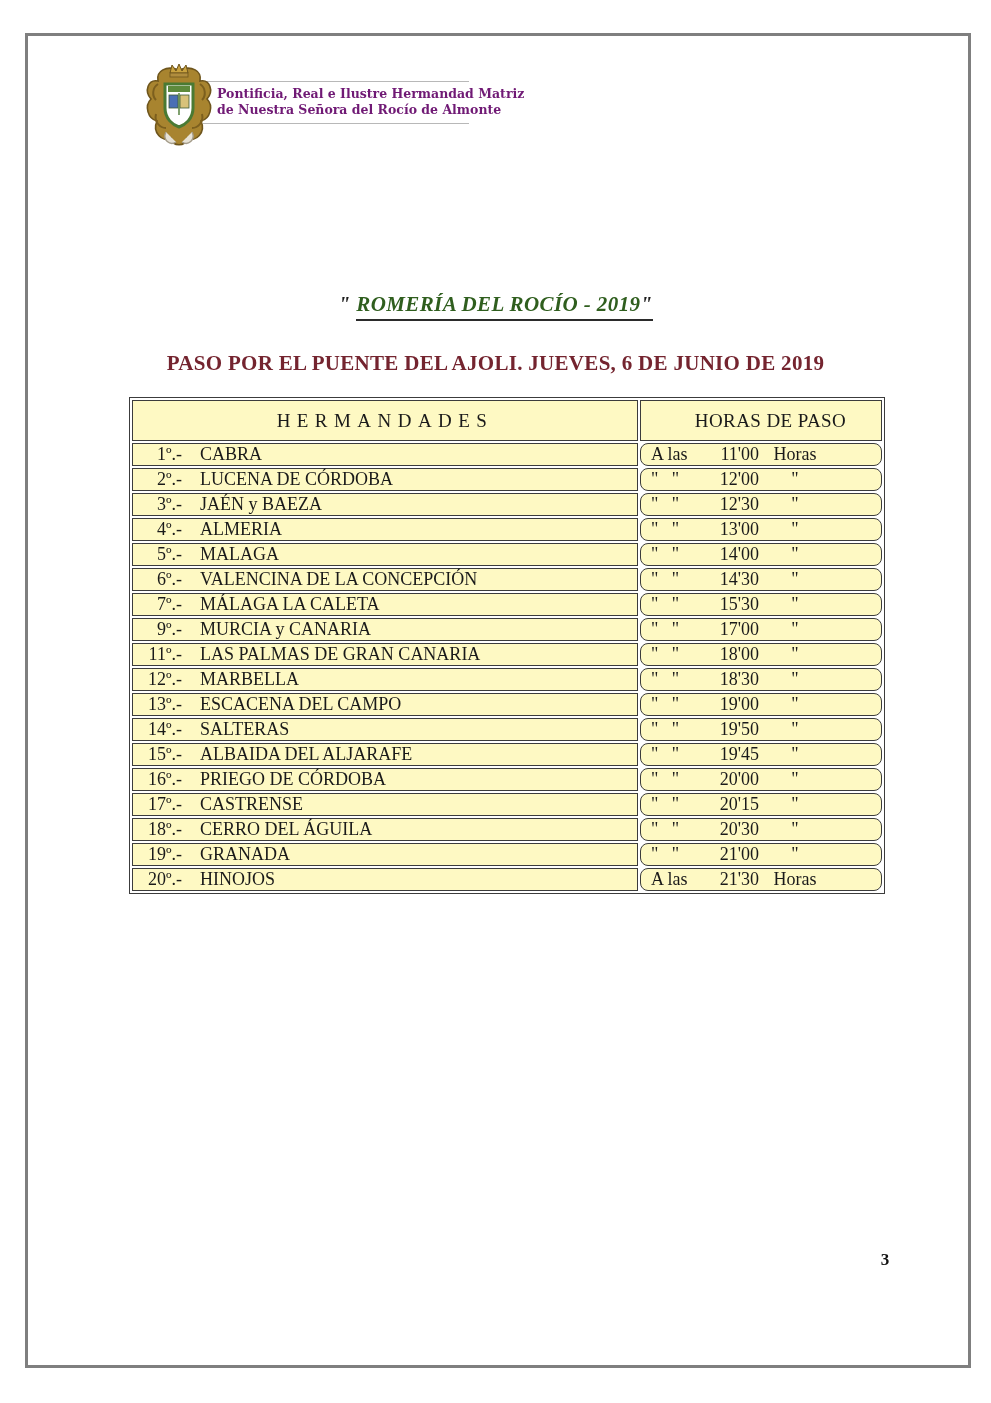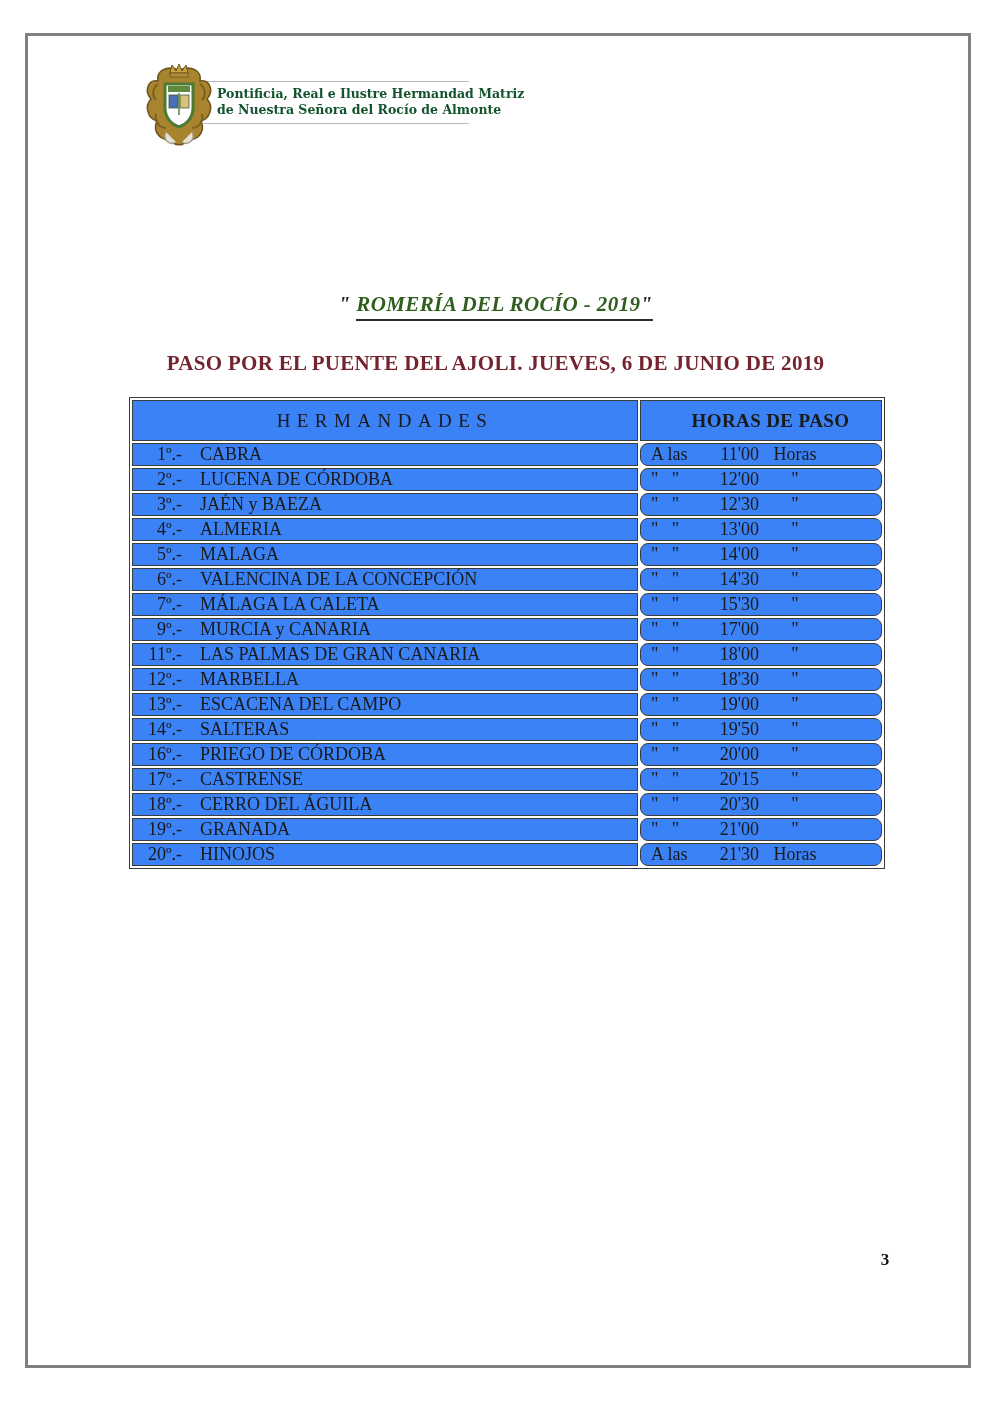--- a/index.html
+++ b/index.html
@@ -19,21 +19,21 @@
   }
   
   .org-box{
     position:absolute;left:203px;top:81px;width:252px;
     border-top:1px solid #b8b8b8;border-bottom:1px solid #b8b8b8;
     padding:4px 0 5px 14px;
   }
   .org-line{
     font-family:"DejaVu Serif", serif;
     font-weight:bold;font-size:12.5px;line-height:16px;
-    white-space:nowrap;color:#14532d;
+    white-space:nowrap;color:#701a75;
   }
   .logo{position:absolute;left:142px;top:62px;width:74px;height:90px;}
   
   .title-wrap{
     position:absolute;left:0;top:292px;width:100%;
     text-align:center;
     font-size:21px;font-weight:bold;font-style:italic;
     letter-spacing:0.4px;
   }
   .title-underline{
@@ -53,30 +53,30 @@
   }
   
   .sched{
     position:absolute;left:129px;top:397px;
     border-collapse:separate;border-spacing:2px;
     border:1px solid #3c3c3c;
     background:#ffffff;
   }
   .sched th,.sched td{
     border:1px solid #3c3c3c;
-    background:#3b82f6;
+    background:#fef9c3;
   }
   th.h-herm{
     width:502px;height:37px;
     font-size:19px;font-weight:normal;
     letter-spacing:0.34em;text-align:center;vertical-align:middle;
   }
   th.h-horas{
     width:219px;height:37px;
-    font-size:19px;font-weight:bold;
+    font-size:19px;font-weight:normal;
     letter-spacing:0.4px;text-align:center;vertical-align:middle;padding-left:20px;
   }
   td.c-name{
     height:21px;font-size:18px;vertical-align:middle;
     padding:0 0 0 4px;white-space:nowrap;
   }
   td.c-name .num{
     display:inline-block;width:45px;text-align:right;
   }
   td.c-name .nm{margin-left:18px;}
@@ -186,20 +186,24 @@
         </tr>
         <tr>
           <td class="c-name"><span class="num">13º.-</span><span class="nm">ESCACENA DEL CAMPO</span></td>
           <td class="c-time"><span class="t-pre">"   "</span><span class="t-time">19'00</span><span class="t-suf">"</span></td>
         </tr>
         <tr>
           <td class="c-name"><span class="num">14º.-</span><span class="nm">SALTERAS</span></td>
           <td class="c-time"><span class="t-pre">"   "</span><span class="t-time">19'50</span><span class="t-suf">"</span></td>
         </tr>
         <tr>
+          <td class="c-name"><span class="num">15º.-</span><span class="nm">ALBAIDA DEL ALJARAFE</span></td>
+          <td class="c-time"><span class="t-pre">"   "</span><span class="t-time">19'45</span><span class="t-suf">"</span></td>
+        </tr>
+        <tr>
           <td class="c-name"><span class="num">16º.-</span><span class="nm">PRIEGO DE CÓRDOBA</span></td>
           <td class="c-time"><span class="t-pre">"   "</span><span class="t-time">20'00</span><span class="t-suf">"</span></td>
         </tr>
         <tr>
           <td class="c-name"><span class="num">17º.-</span><span class="nm">CASTRENSE</span></td>
           <td class="c-time"><span class="t-pre">"   "</span><span class="t-time">20'15</span><span class="t-suf">"</span></td>
         </tr>
         <tr>
           <td class="c-name"><span class="num">18º.-</span><span class="nm">CERRO DEL ÁGUILA</span></td>
           <td class="c-time"><span class="t-pre">"   "</span><span class="t-time">20'30</span><span class="t-suf">"</span></td>

